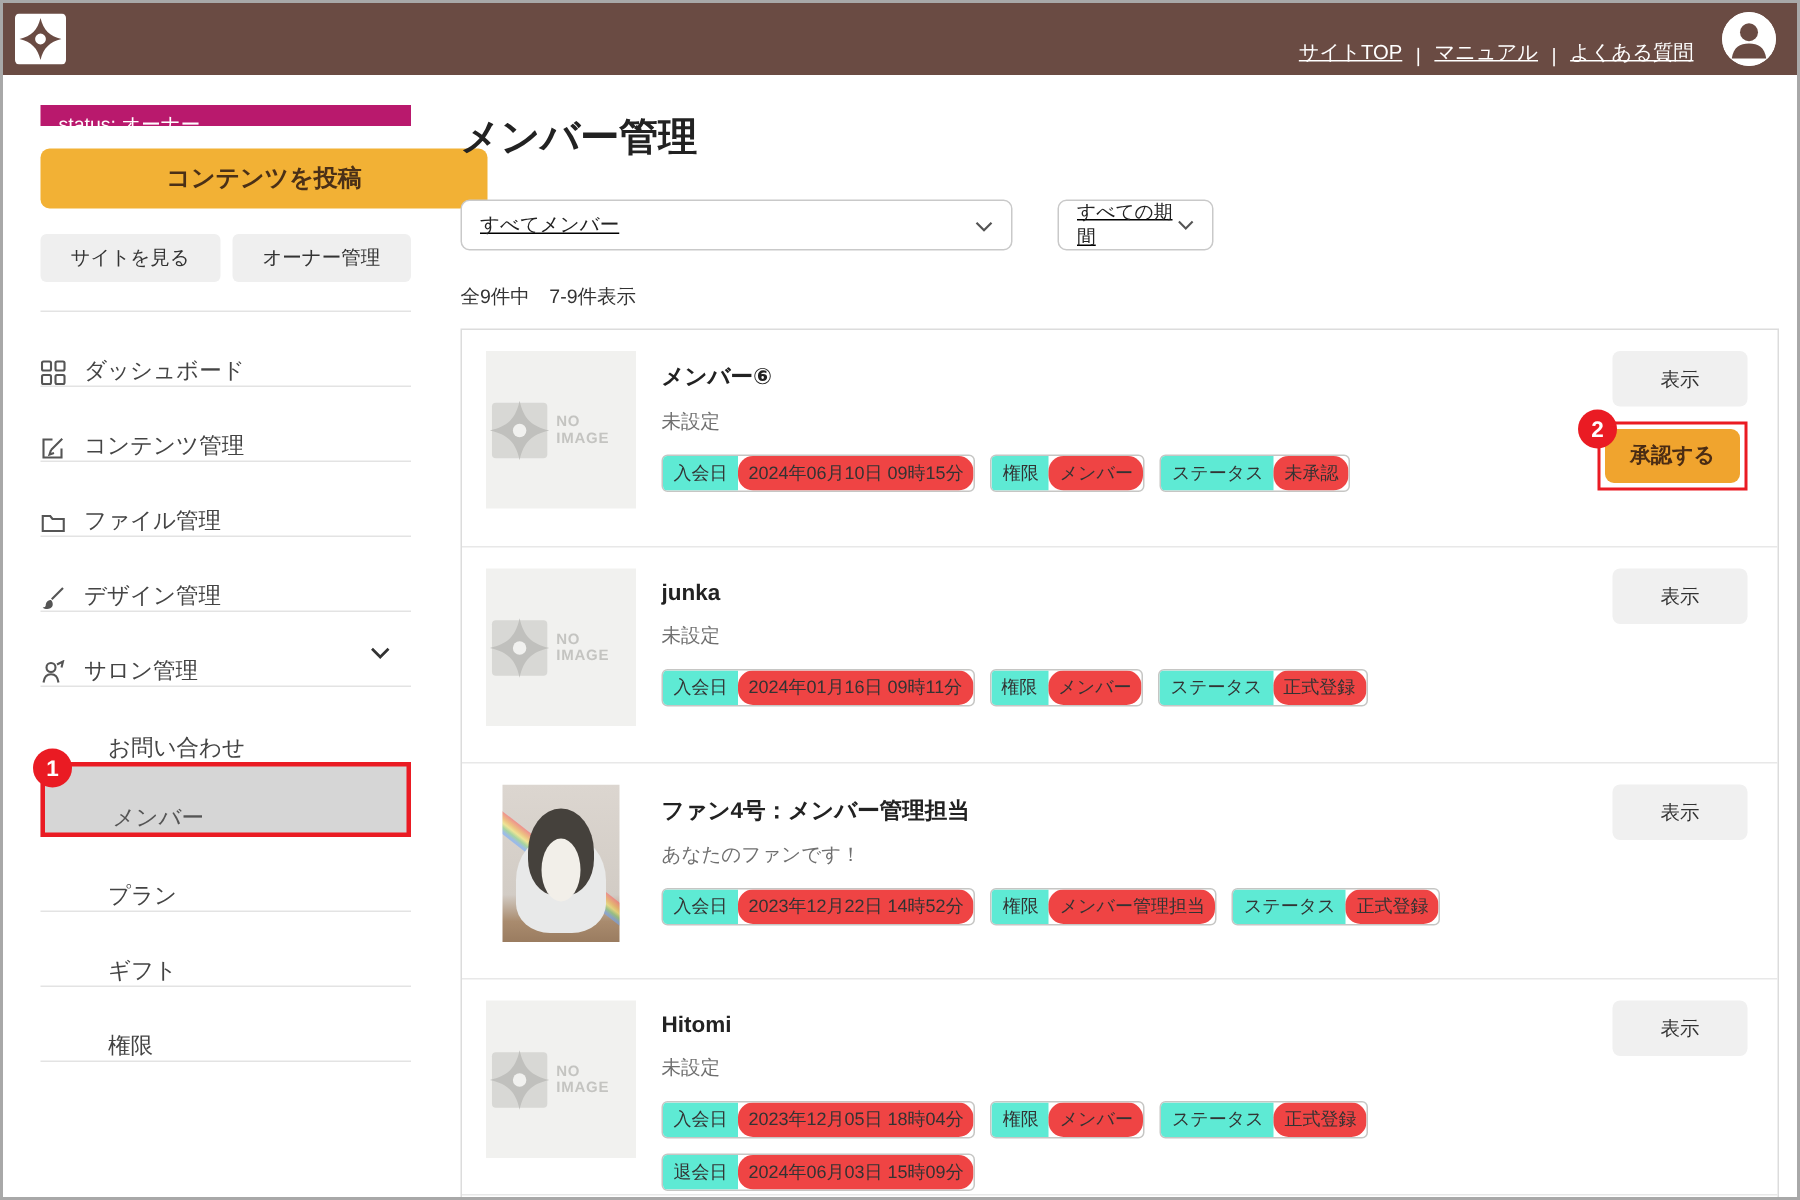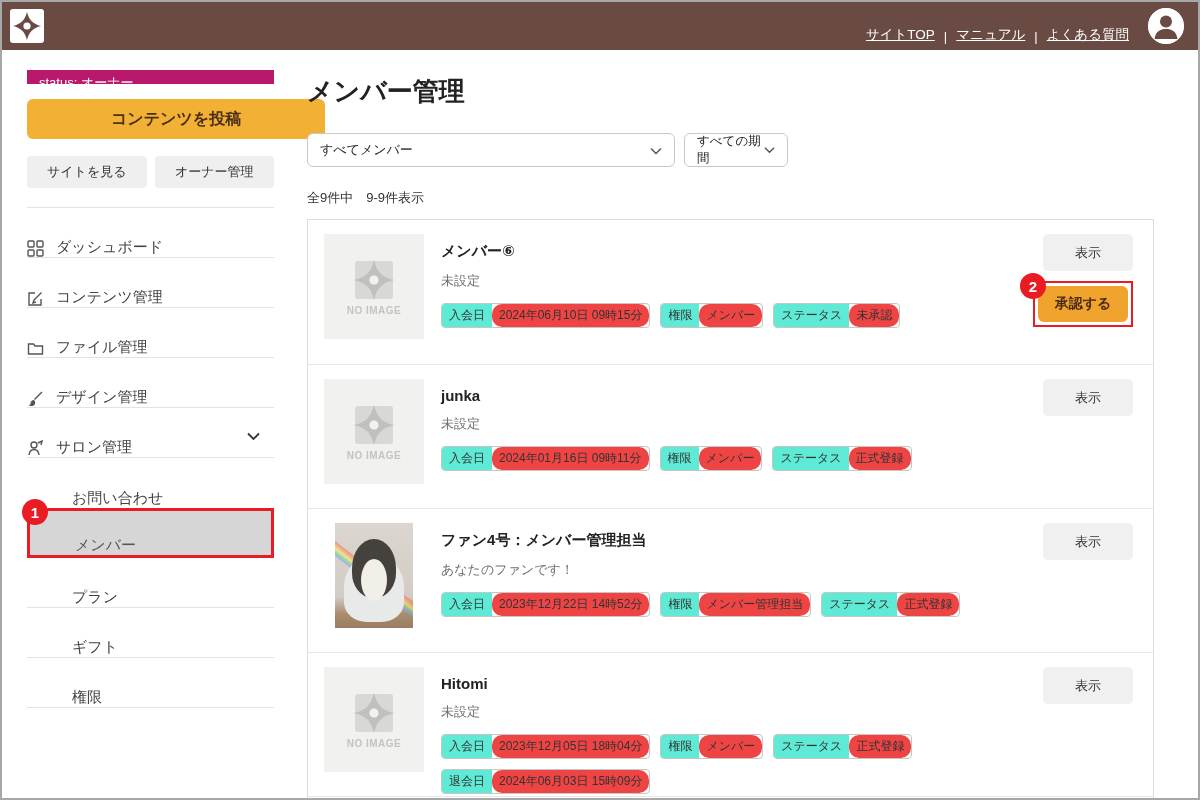--- a/index.html
+++ b/index.html
@@ -10,51 +10,51 @@
   .topbar { height:48px; background:#6a4b43; display:flex; align-items:center; padding:0 14px 0 8px; }
   .logo { width:34px; height:34px; display:block; }
   .topnav { margin-left:auto; display:flex; align-items:flex-end; gap:9px; }
   .toplink { color:#fff; font-size:13.5px; text-decoration:underline; cursor:pointer; }
   .topsep { color:#fff; font-size:13px; }
   .avatar { width:36px; height:36px; margin-left:10px; border-radius:50%; background:#fff; display:flex; align-items:center; justify-content:center; overflow:hidden; cursor:pointer; }
 
   
   .bodyrow { display:flex; height:748px; }
   .sidebar { width:287px; flex:none; padding:20px 15px 0 25px; }
-  .main { flex:1; padding:24px 44px 0 18px; overflow:hidden; }
+  .main { flex:1; padding:24px 12px 0 18px; overflow:hidden; }
 
   
   .status { height:14px; line-height:25px; background:#b9196d; color:#fff; font-size:13px; padding-left:12px; }
   .postbtn { display:block; width:298px; height:40px; margin:15px 0 17px; background:#f2b135; border:none; border-radius:6px; font-size:16px; font-weight:bold; color:#4a3017; cursor:pointer; }
   .btnrow { display:flex; gap:8px; margin-bottom:19px; }
   .btnrow button { flex:1; height:32px; background:#efefef; border:none; border-radius:4px; font-size:13px; color:#333; cursor:pointer; }
   ul.nav, ul.subnav { list-style:none; width:247px; }
   ul.nav { border-top:1px solid #e3e3e3; }
   ul.nav li, ul.subnav li { height:50px; display:flex; align-items:flex-end; gap:11px; border-bottom:1px solid #e3e3e3; font-size:15px; color:#444; position:relative; cursor:pointer; }
   ul.nav li .ic { width:18px; height:18px; flex:none; display:flex; align-items:center; }
   ul.subnav li { padding-left:45px; }
   ul.subnav li:first-child { border-bottom:none; }
   ul.subnav li.active { background:#d6d6d6; border:3px solid #ea1b23; color:#555; }
   .chev-side { position:absolute; right:14px; top:19px; }
   .badge { width:26px; height:26px; border-radius:50%; background:#ea1b23; color:#fff; font-size:15px; font-weight:bold; display:flex; align-items:center; justify-content:center; }
   .badge.b1 { position:absolute; left:-8px; top:-12px; }
 
   
   h1.title { font-size:26px; font-weight:600; color:#222; margin-bottom:24px; }
-  .filters { display:flex; gap:9px; margin-bottom:22px; }
+  .filters { display:flex; gap:30px; margin-bottom:22px;text-decoration:underline; }
   .select { height:34px; border:1px solid #c9c9c9; border-radius:6px; display:flex; align-items:center; justify-content:space-between; padding:0 12px; font-size:13px; color:#222; background:#fff; cursor:pointer; }
   .select.wide { width:368px; }
   .select.small { width:104px; font-size:12.5px; }
   .count { font-size:13px; color:#333; margin-bottom:12px; }
 
   .list { border:1px solid #dcdcdc; background:#fff; }
   .row { display:flex; height:144px; padding:14px 20px 14px 16px; border-top:1px solid #e8e8e8; align-items:flex-start; }
   .row:first-child { border-top:none; }
   .thumb { width:100px; height:105px; flex:none; margin-right:17px; position:relative; overflow:hidden; }
-  .noimg { background:#f1f1ef; display:flex; flex-direction:column; align-items:center; justify-content:center; gap:2px; }
+  .noimg { background:#f1f1ef; display:flex; flex-direction:row; align-items:center; justify-content:center; gap:2px; }
   .noimg .nitxt { font-size:10px; font-weight:bold; color:#c4c4c1; letter-spacing:.5px; }
 
   
   .dogimg { background:#fff; display:flex; justify-content:center; }
   .dogimg .photo { width:78px; height:105px; position:relative; overflow:hidden;
     background:linear-gradient(#dcd6d0 0%, #d2ccc5 70%, #a98b6e 87%, #9a7c60 100%); }
   .dogimg .chair { position:absolute; left:9px; right:9px; top:34px; bottom:6px; background:#e8e9e9; border-radius:42% 42% 38% 38% / 46% 46% 30% 30%; }
   .dogimg .dogbody { position:absolute; left:17px; right:17px; top:16px; height:58px; background:#45413c; border-radius:50% 50% 42% 42%; }
   .dogimg .chest { position:absolute; left:26px; right:26px; top:36px; height:42px; background:#f2efe9; border-radius:50%; }
   .dogimg .rainbow { position:absolute; top:-4px; left:-28px; width:170px; height:12px; opacity:.55; transform:rotate(38deg); transform-origin:left top;
@@ -201,21 +201,21 @@
         <div class="select small">
           <span>すべての期間</span>
           <span>
             <svg width="11" height="8" viewBox="0 0 12 8" fill="none" stroke="#555" stroke-width="1.5">
                 <path d="M1 1.5 L6 6.5 L11 1.5"></path>
               </svg>
           </span>
         </div>
       </div>
 
-      <div class="count">全9件中　9-9件表示</div>
+      <div class="count">全9件中　7-9件表示</div>
 
       <section class="list">
 
         <article class="row">
           <div class="thumb noimg">
             <svg width="46" height="46" viewBox="0 0 34 34">
               <rect x="3" y="3" width="28" height="28" rx="2" fill="#d8d8d5"></rect>
               <path fill="#c0c0bd" d="M17 2 C19 11 23 15 32 17 C23 19 19 23 17 32 C15 23 11 19 2 17 C11 15 15 11 17 2 Z"></path>
               <circle cx="17" cy="17" r="3.4" fill="#f1f1ef"></circle>
             </svg>

